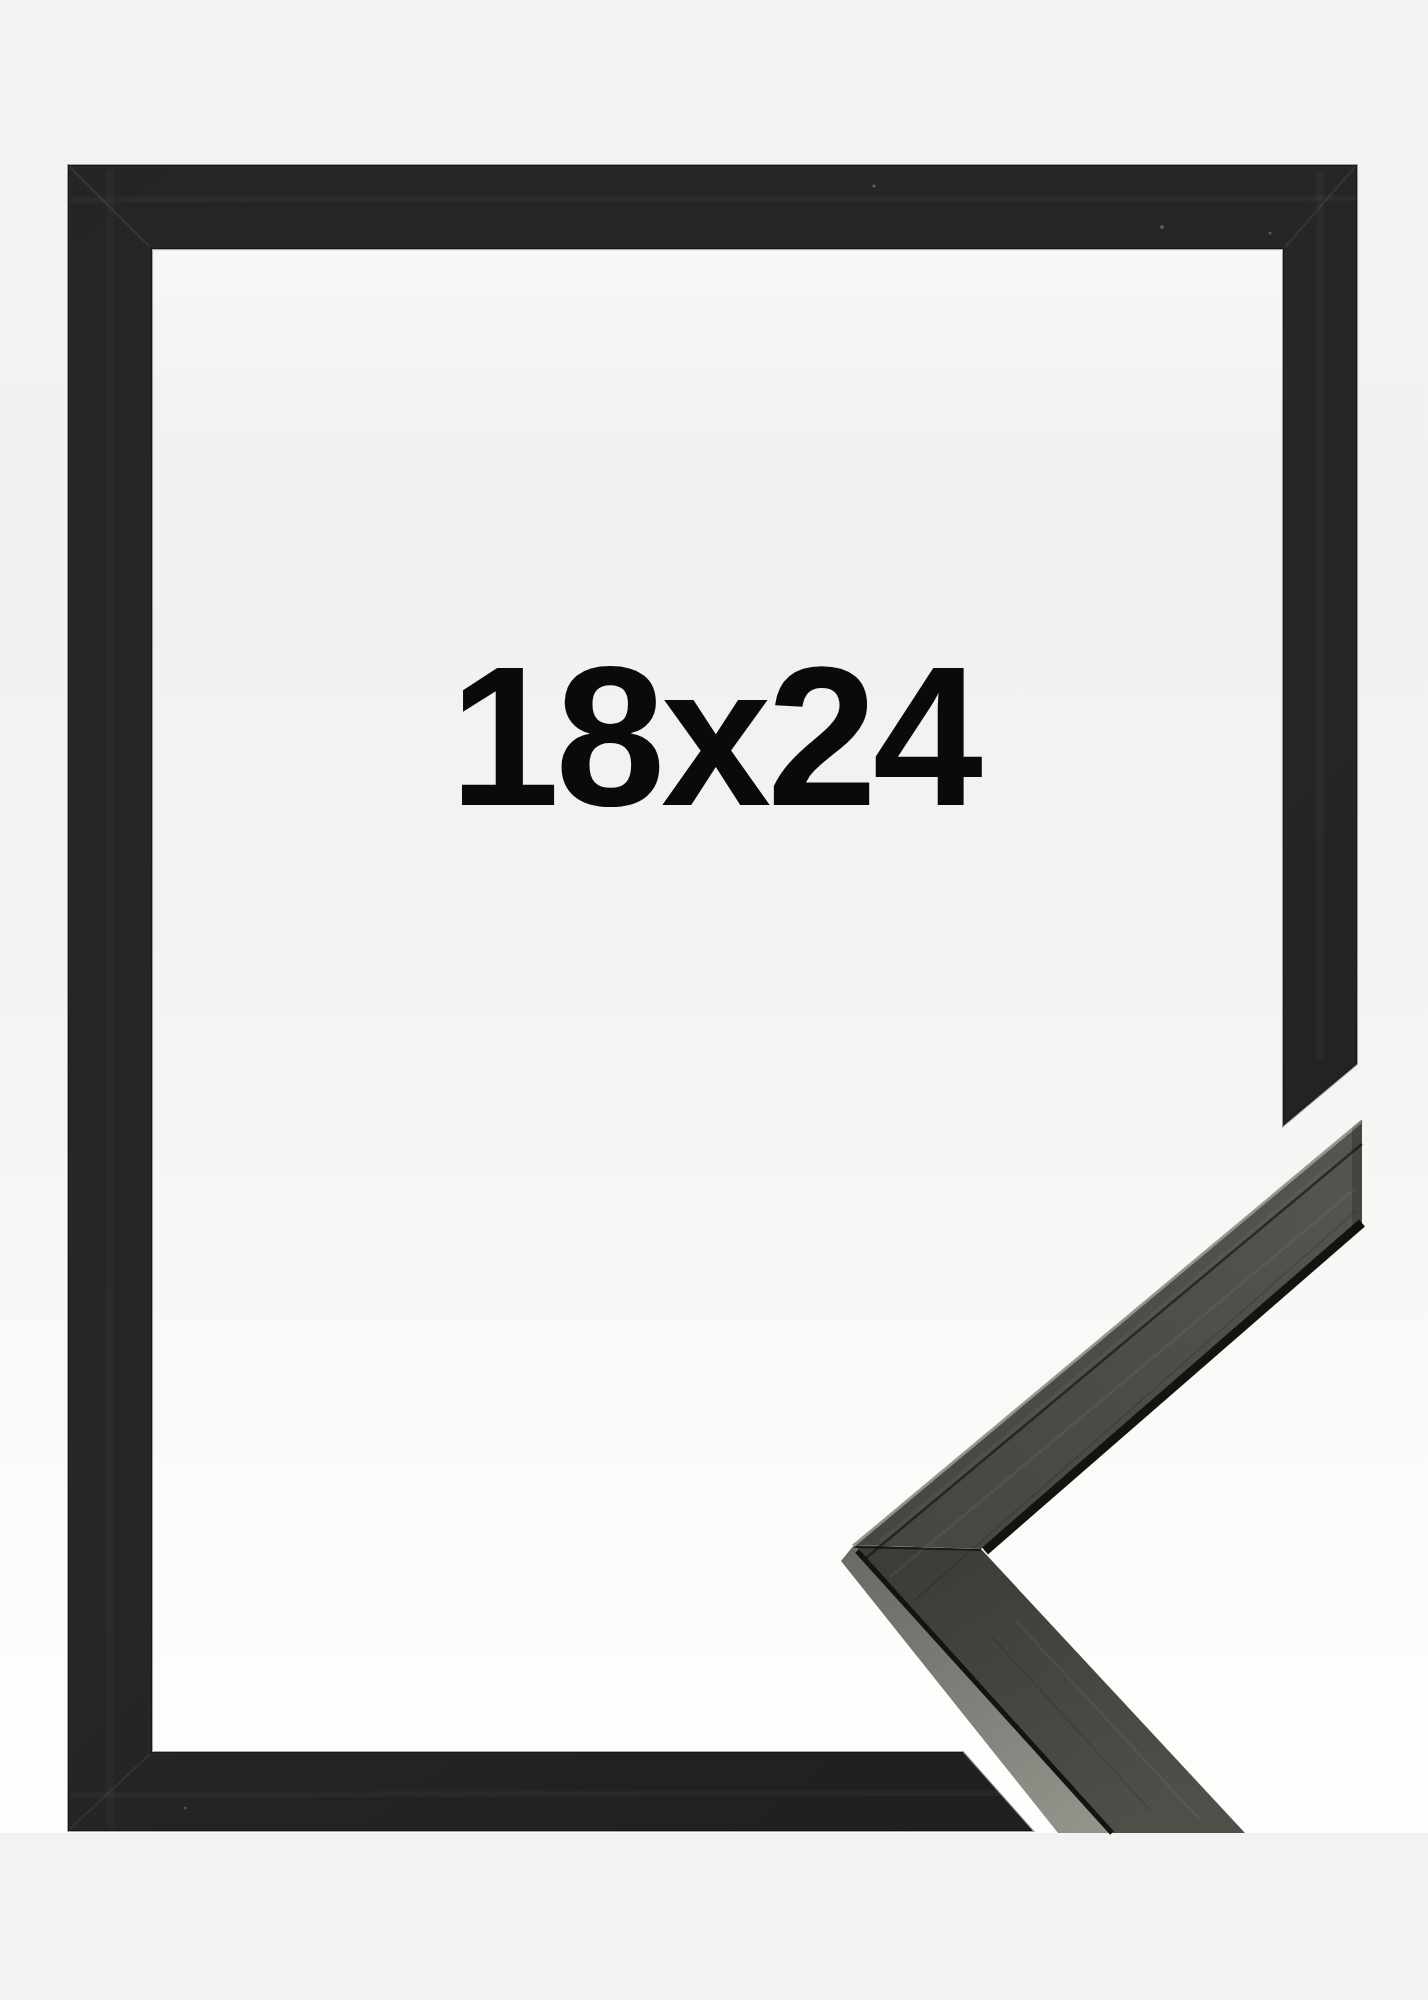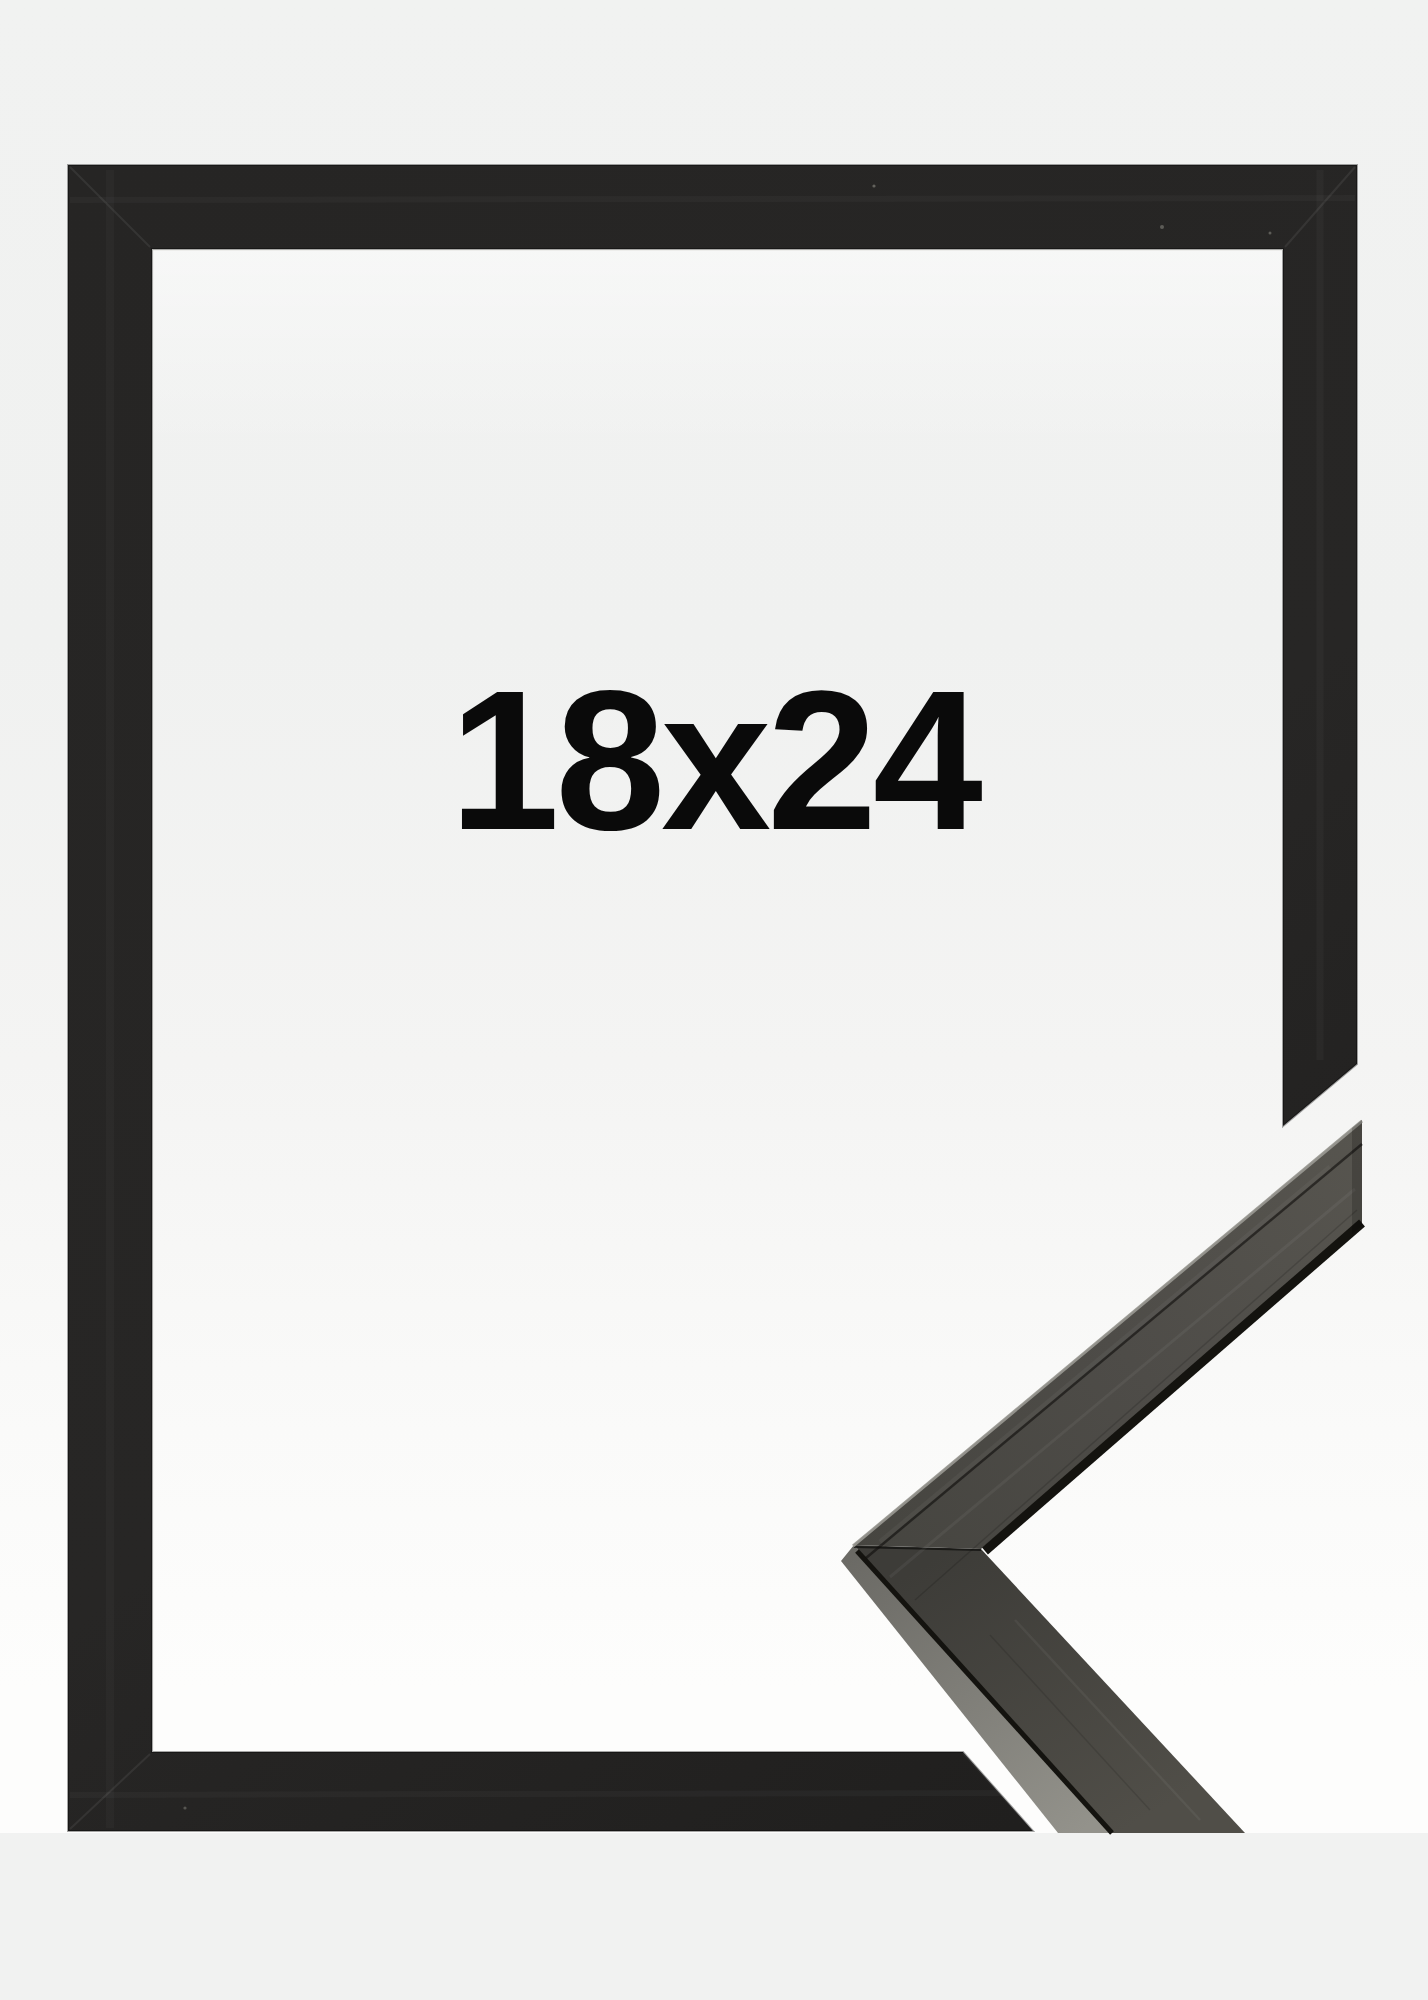--- a/index.html
+++ b/index.html
@@ -31,21 +31,21 @@
   }
   .inner-glow{
     position:absolute;left:152px;top:249px;width:1131px;height:200px;
     background:linear-gradient(180deg,rgba(255,255,255,.45),rgba(255,255,255,0));
     pointer-events:none;
   }
   .frame-art{
     position:absolute;left:0;top:0;width:1428px;height:2000px;
   }
   .size-label{
-    position:absolute;left:0;top:662px;width:1428px;
+    position:absolute;left:0;top:638px;width:1428px;
     text-align:center;
     font-size:198px;
     font-weight:bold;
     letter-spacing:-0.022em;
     line-height:1;
     color:var(--label-color);
     user-select:none;
   }
 </style>
 </head>

